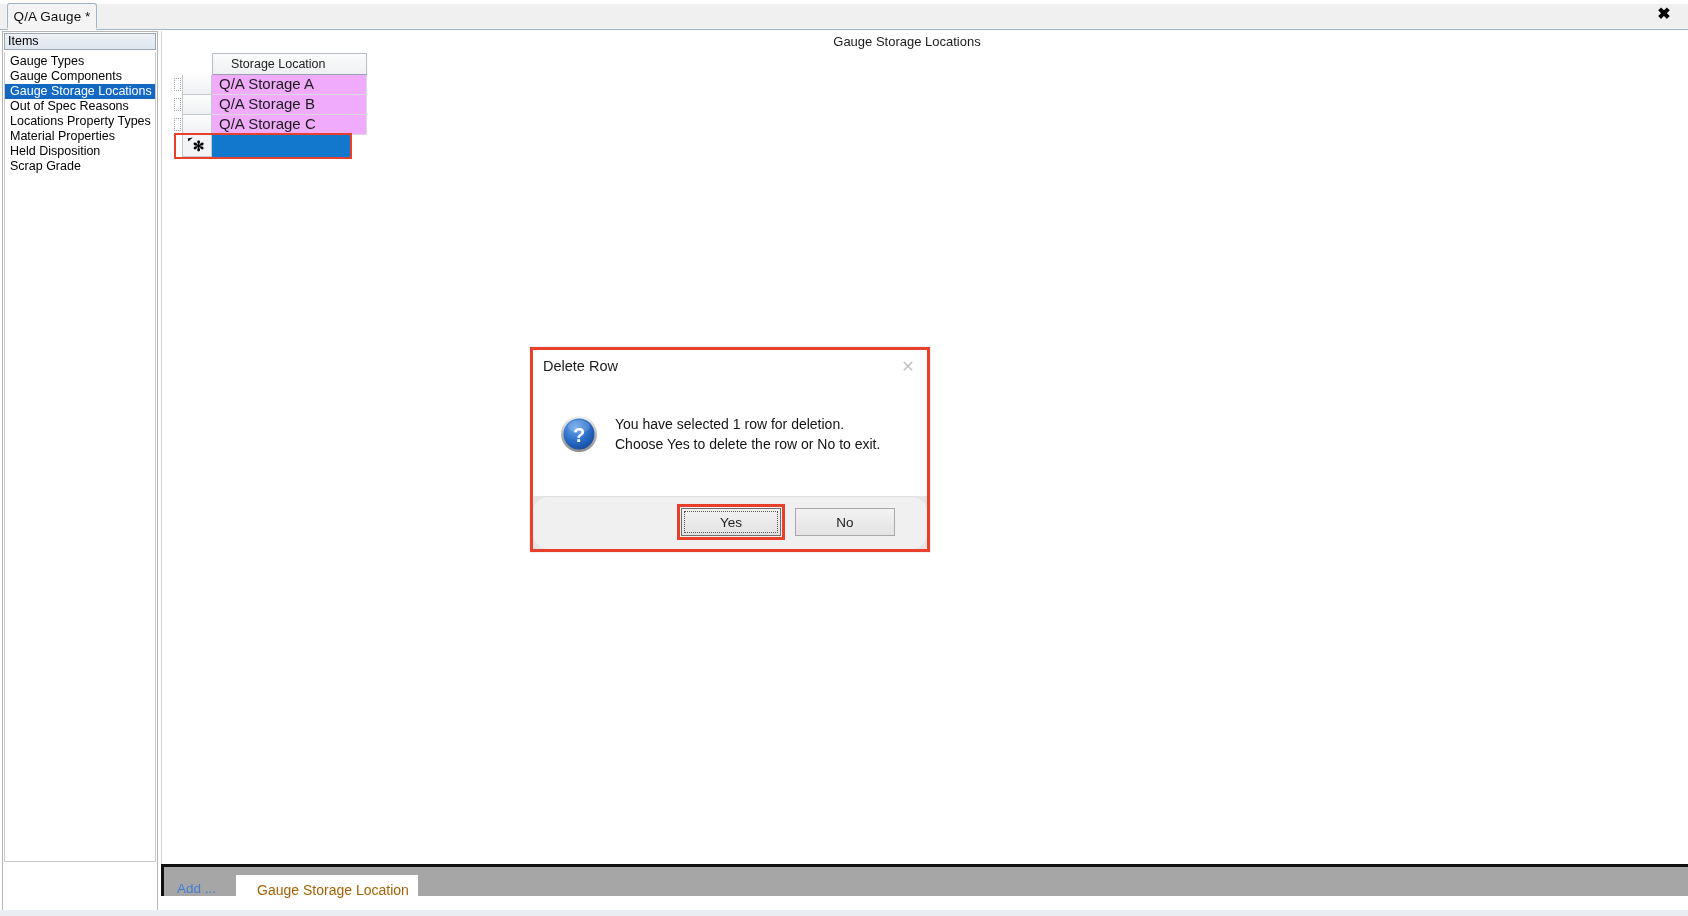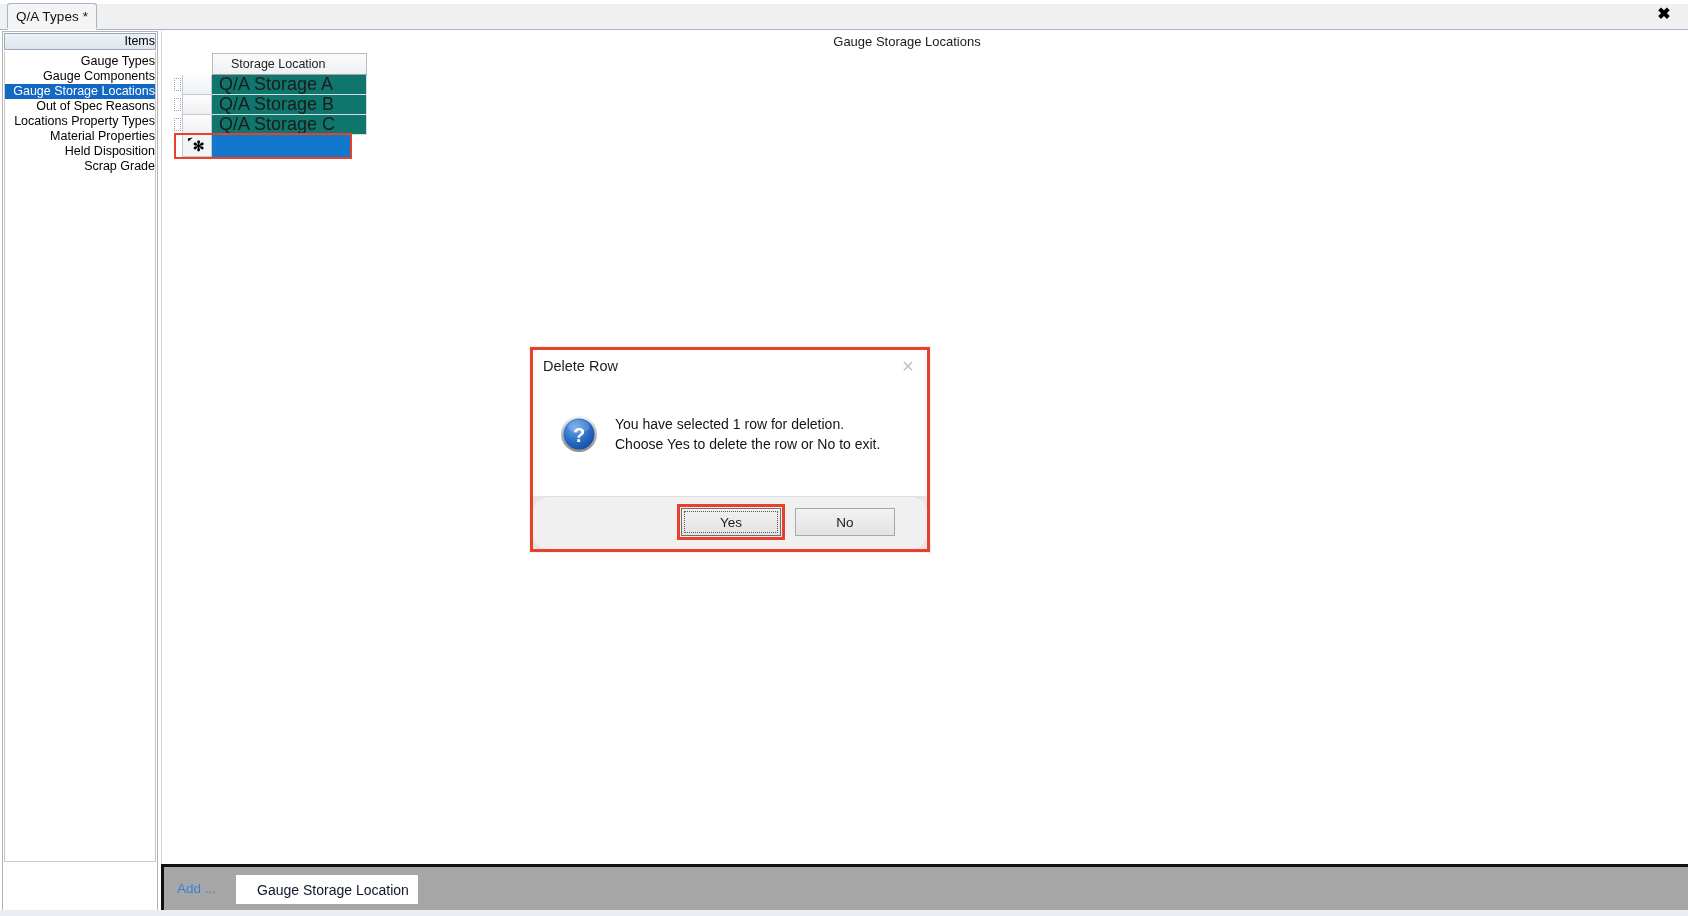--- a/index.html
+++ b/index.html
@@ -67,21 +67,20 @@
     line-height: 1;
   }
 
   
   .sidebar {
     position: absolute;
     left: 2px; top: 31px;
     width: 156px; height: 880px;
     background: #ffffff;
     border: 1px solid #b4b4b4;
-    text-align: right;
   }
   .sidebar-header {
     position: absolute;
     left: 1px; top: 1px;
     width: 152px; height: 17px;
     background: linear-gradient(to bottom, #eef2f6 0%, #dde5ee 100%);
     border: 1px solid #9aa9b8;
     font-size: 12.5px;
     color: #000;
     padding-left: 3px;
@@ -171,25 +170,25 @@
   }
   .rowhead-dots {
     position: absolute;
     left: -9px; top: 3px;
     width: 7px; height: 13px;
     border: 1px dotted #9aa3ad;
     background: #ffffff;
   }
   .cell {
     width: 155px; height: 20px;
-    background: #0f766e;
+    background: #f0abfc;
     border: 1px solid #d7dce1;
     border-top: none;
     border-left: none;
-    font-size: 18px;
+    font-size: 15px;
     color: #1b1b1b;
     line-height: 18px;
     padding-left: 7px;
     white-space: nowrap;
   }
   .grid-newrow {
     position: relative;
     display: flex;
     height: 22px;
     margin-left: 0px;
@@ -228,42 +227,42 @@
   }
   .newrow-cell {
     width: 139px; height: 22px;
     background: #1278ce;
   }
 
   
   .bottombar {
     position: absolute;
     left: 161px; top: 864px;
-    width: 1527px; height: 46px;
+    width: 1527px; height: 32px;
     background: #a6a6a6;
     border-top: 3px solid #111;
     border-left: 3px solid #111;
     text-align: center;
   }
   .bb-add {
     position: absolute;
     left: 13px; top: 14px;
     font-size: 13.5px;
     color: #3e7fd4;
   }
   .bb-btn {
     position: absolute;
     left: 72px; top: 8px;
     width: 182px; height: 29px;
     background: #ffffff;
     display: flex;
     align-items: center;
     justify-content: center;
     font-size: 14px;
-    color: #0f172a;
+    color: #a16207;
     cursor: pointer;
     padding-left: 12px;
   }
 
   .bottom-edge {
     position: absolute;
     left: 0; bottom: 0;
     width: 1688px; height: 6px;
     background: #eaeef2;
   }
@@ -357,21 +356,21 @@
   }
 </style>
 </head>
 <body>
 
 <div id="app">
 
   <div class="topbar">
     <div class="topbar-strip"></div>
     <div class="tab">
-      <span>Q/A Types *</span>
+      <span>Q/A Gauge *</span>
     </div>
     <div class="tab-bottomcover"></div>
     <div class="close-x">
       <span>✖</span>
     </div>
   </div>
 
   <div class="sidebar">
     <div class="sidebar-header">
       <span>Items</span>

